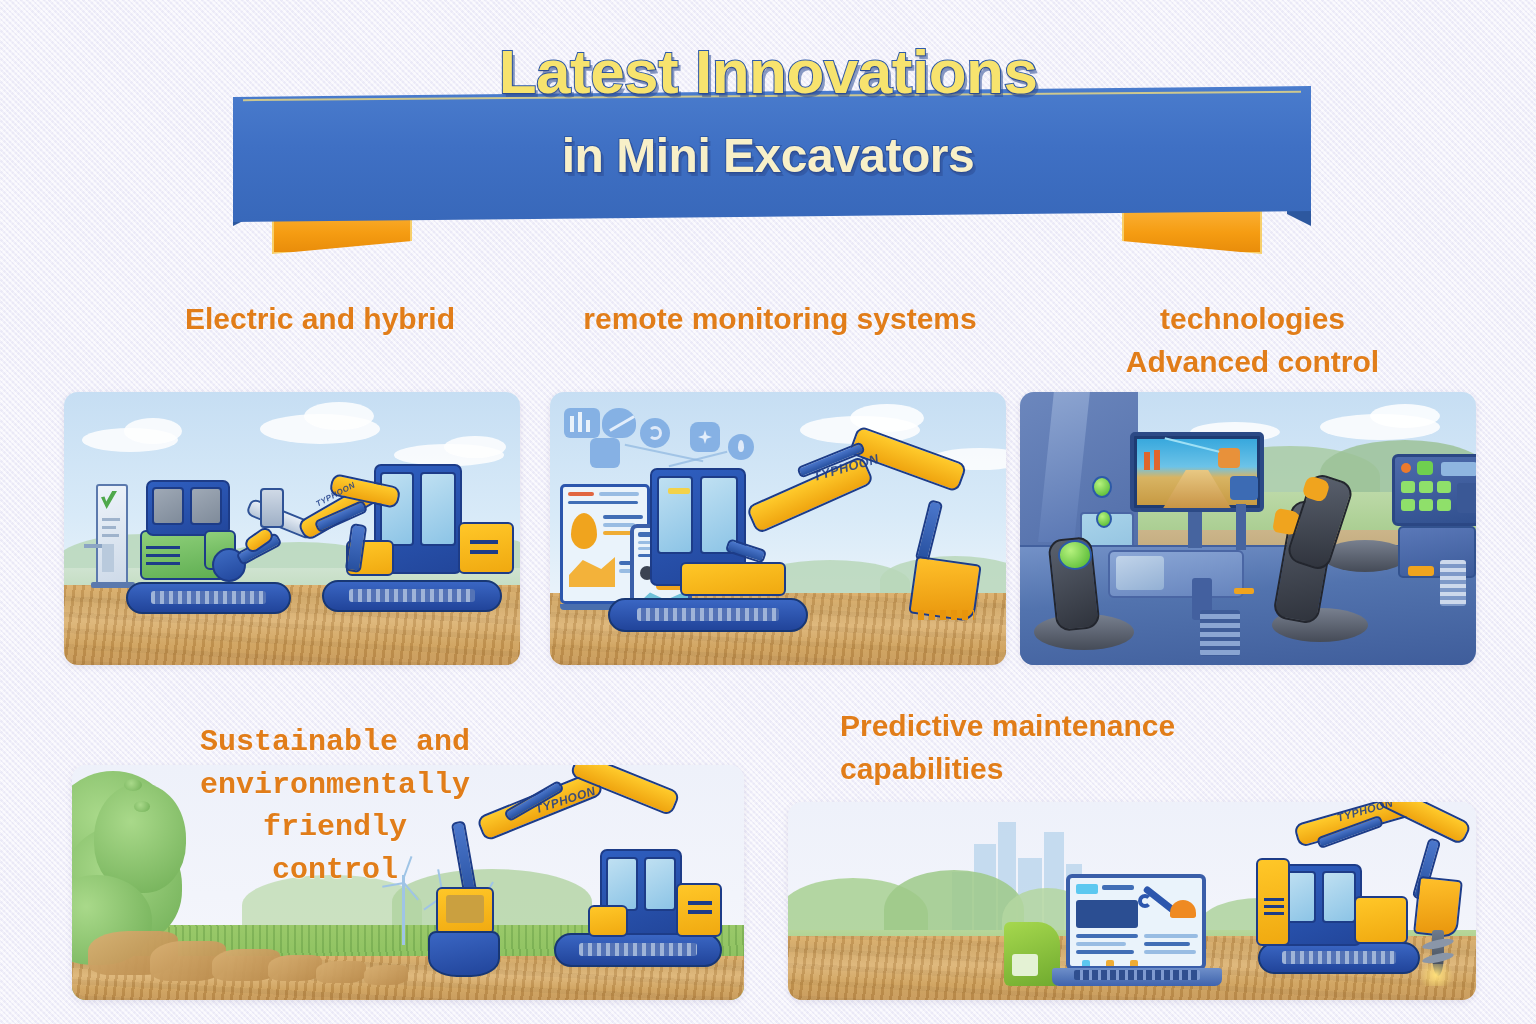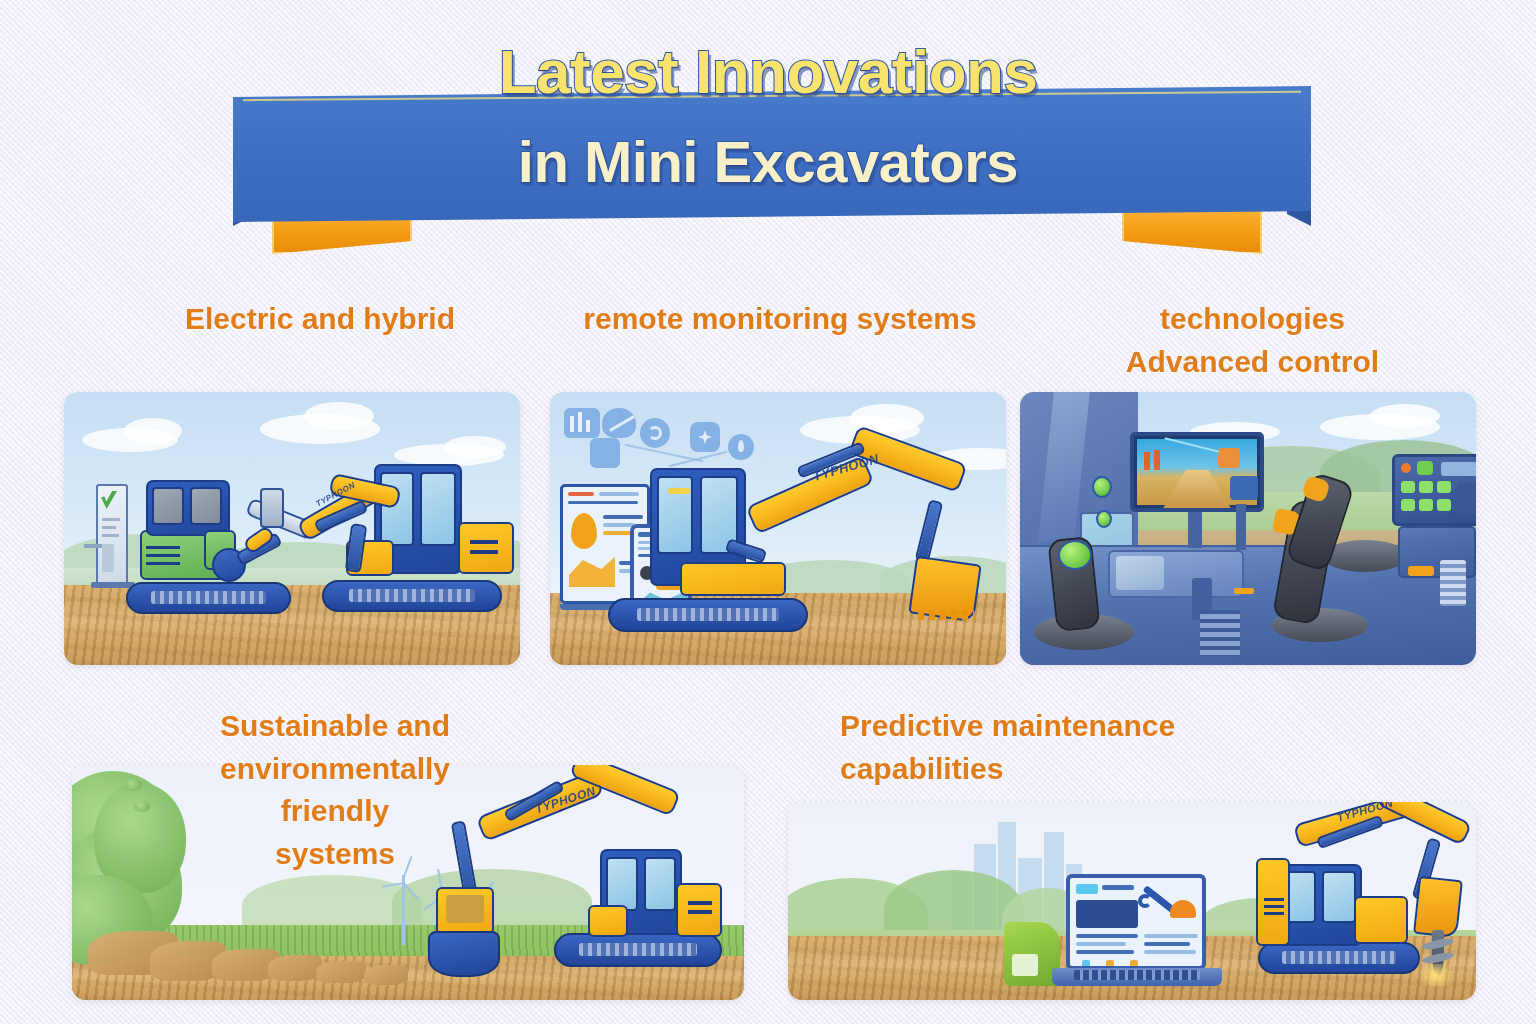--- a/index.html
+++ b/index.html
@@ -53,32 +53,32 @@
 
   .title-line{
     position:absolute; width:100%; text-align:center; z-index:5;
     font-weight:bold; letter-spacing:-0.5px;
     color:#f6e27a;
     -webkit-text-stroke:2px #2f5aa8;
     paint-order:stroke fill;
     text-shadow:3px 4px 0 rgba(45,78,150,.55), 0 2px 2px rgba(40,40,90,.35);
   }
   .title-1{ top:36px; font-size:62px; color:#f7e36e;}
-  .title-2{ top:128px; font-size:58px; color:#f8f0c8;}
+  .title-2{ top:128px; font-size:48px; color:#f8f0c8;}
 
   
   .heading{
     position:absolute; z-index:6; text-align:center;
     color:#e17d19; font-weight:bold; font-size:30px; line-height:1.42;
     text-shadow:0 1px 1px rgba(255,255,255,.65);
   }
   .h-1{ left:120px; top:298px; width:400px;}
   .h-2{ left:535px; top:298px; width:490px;}
   .h-3{ left:1035px; top:298px; width:435px;}
-  .h-4{ left:175px; top:705px; width:320px;}
+  .h-4{ left:175px; top:721px; width:320px;font-family:Liberation Mono, monospace;}
   .h-5{ left:840px; top:705px; width:470px; text-align:left;}
 
   
   .panel{
     position:absolute; border-radius:14px; overflow:hidden; z-index:2;
     box-shadow:0 2px 6px rgba(80,75,120,.12);
   }
   .p1{ left:64px; top:392px; width:456px; height:273px;}
   .p2{ left:550px; top:392px; width:456px; height:273px;}
   .p3{ left:1020px; top:392px; width:456px; height:273px;}
@@ -169,21 +169,21 @@
   <div>remote monitoring systems</div>
 </div>
 <div class="heading h-3">
   <div>technologies</div>
   <div>Advanced control</div>
 </div>
 <div class="heading h-4">
   <div>Sustainable and</div>
   <div>environmentally</div>
   <div>friendly</div>
-  <div>systems</div>
+  <div>control</div>
 </div>
 <div class="heading h-5">
   <div>Predictive maintenance</div>
   <div>capabilities</div>
 </div>
 
 <div class="panel p1">
   <div class="sky"></div>
   <div class="cloud" style="left:18px;top:36px;width:96px;height:24px;"></div>
   <div class="cloud" style="left:60px;top:26px;width:58px;height:26px;"></div>

